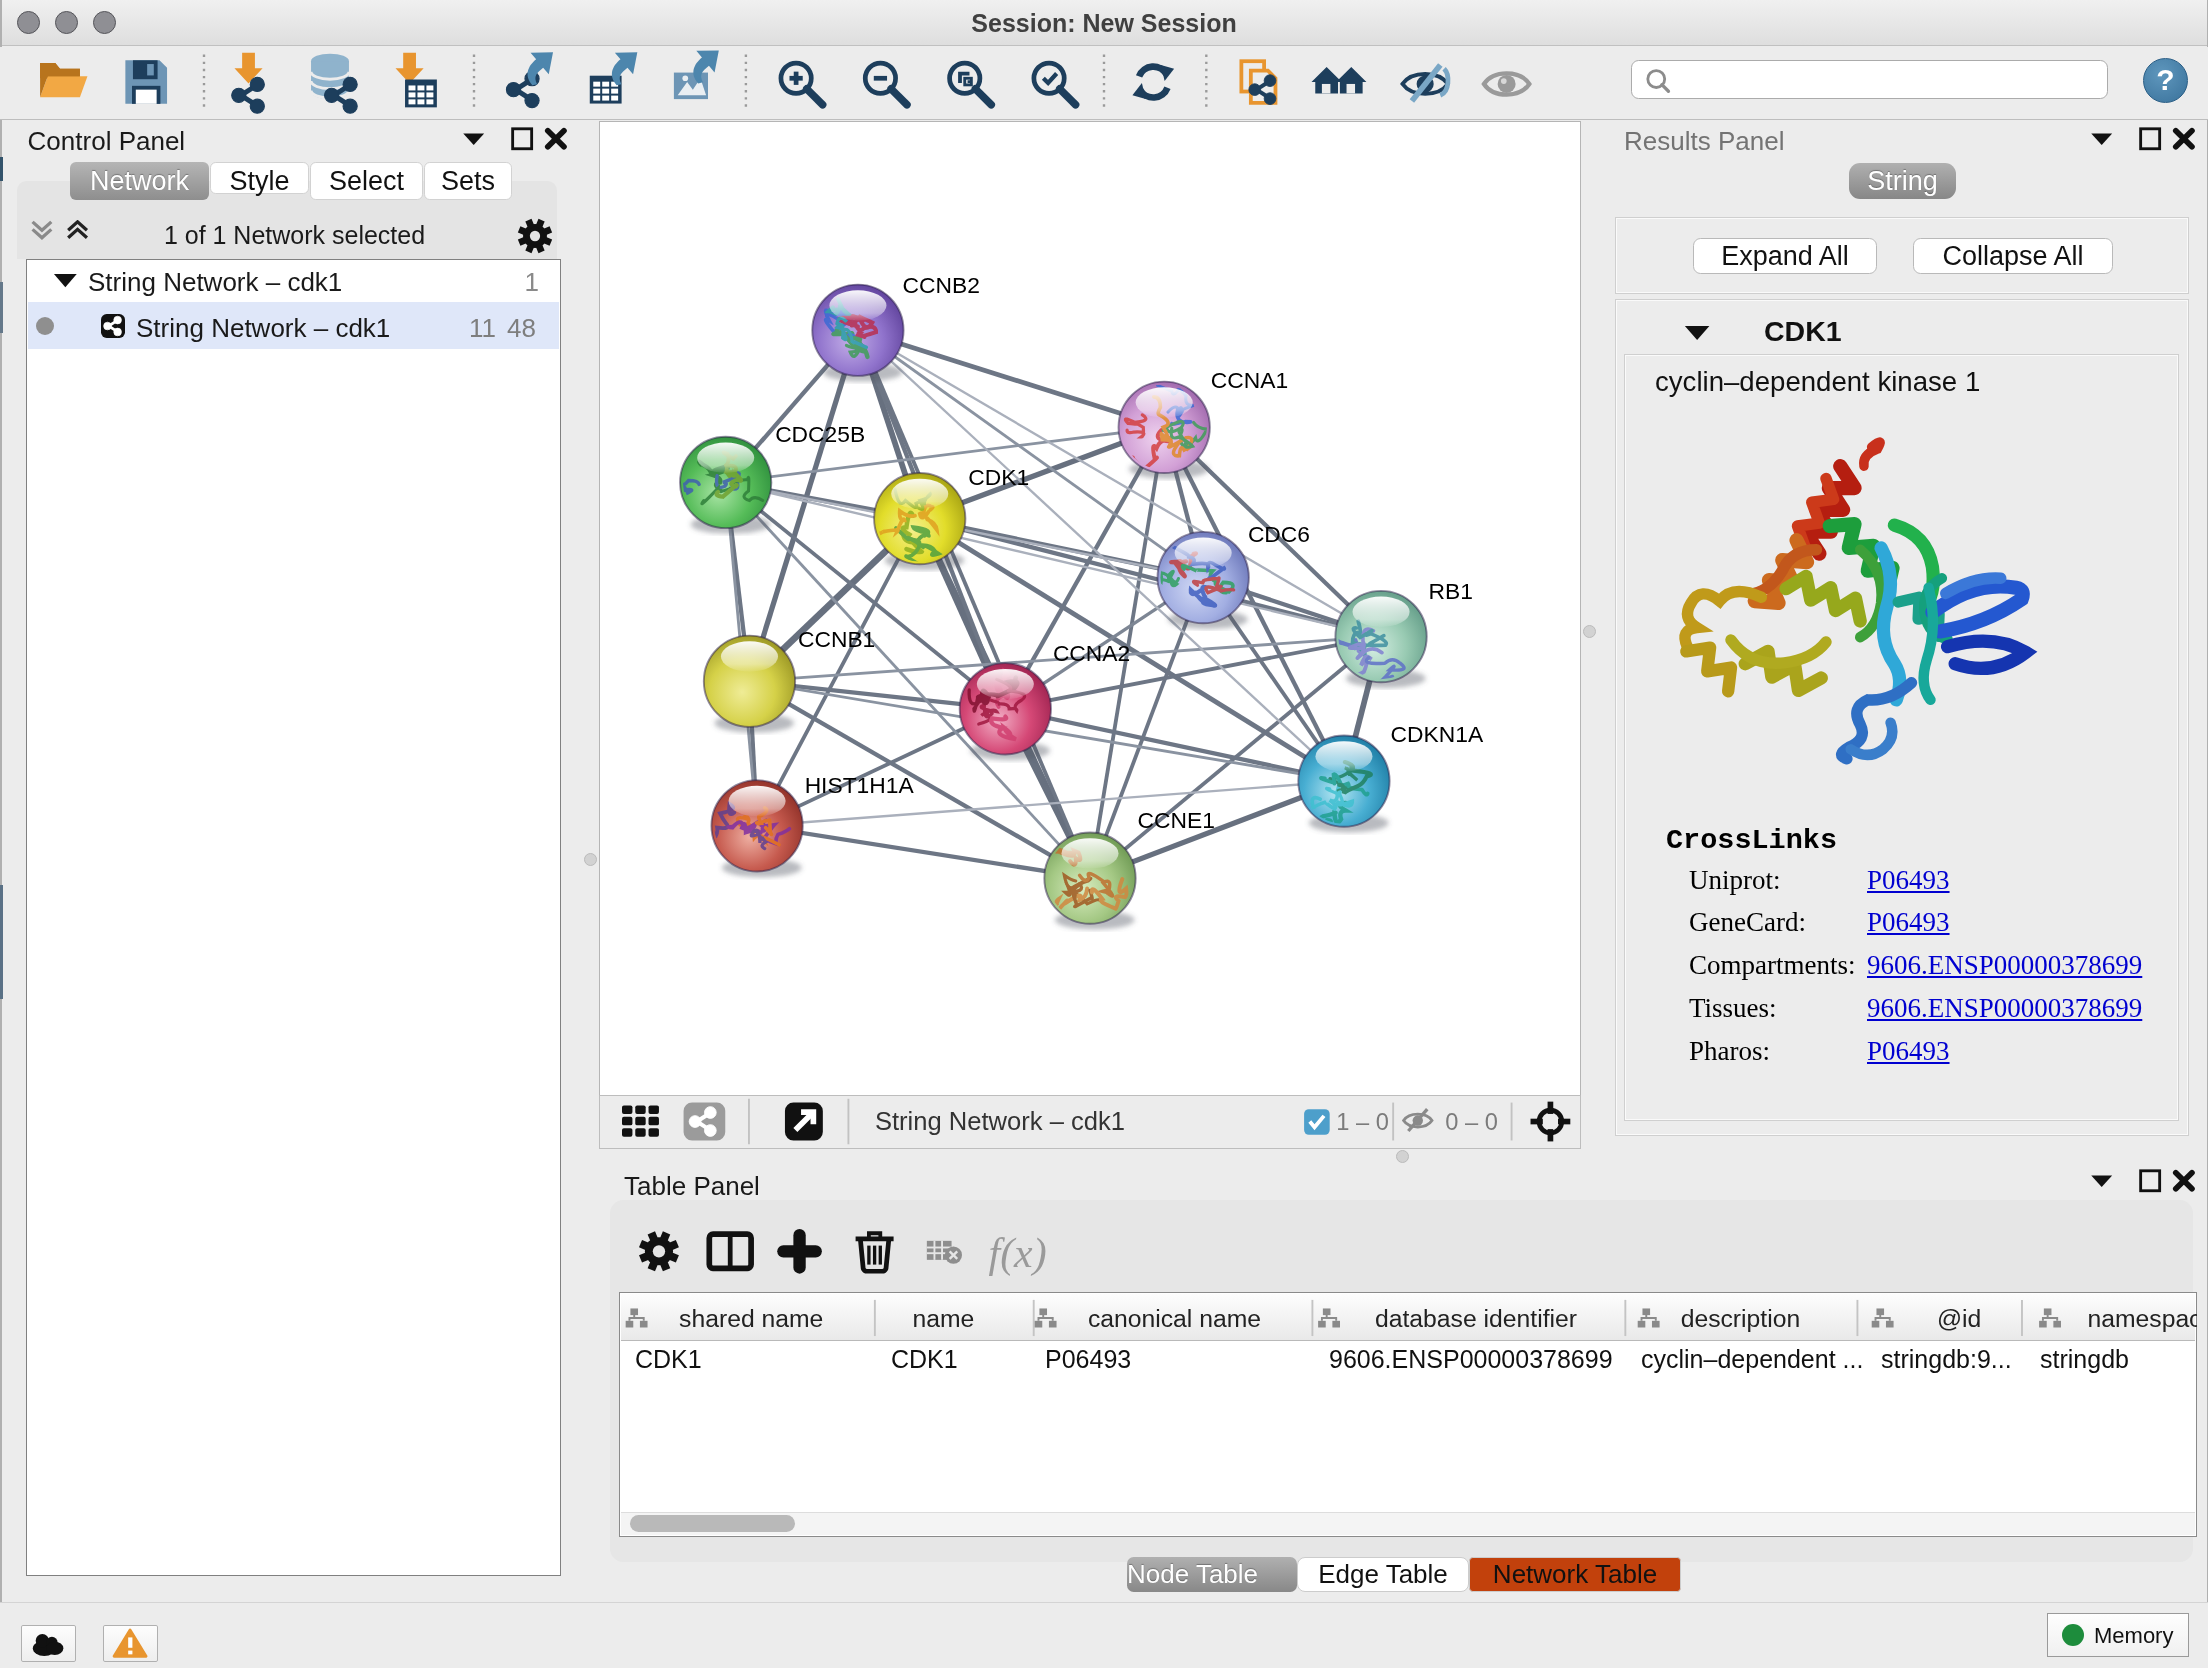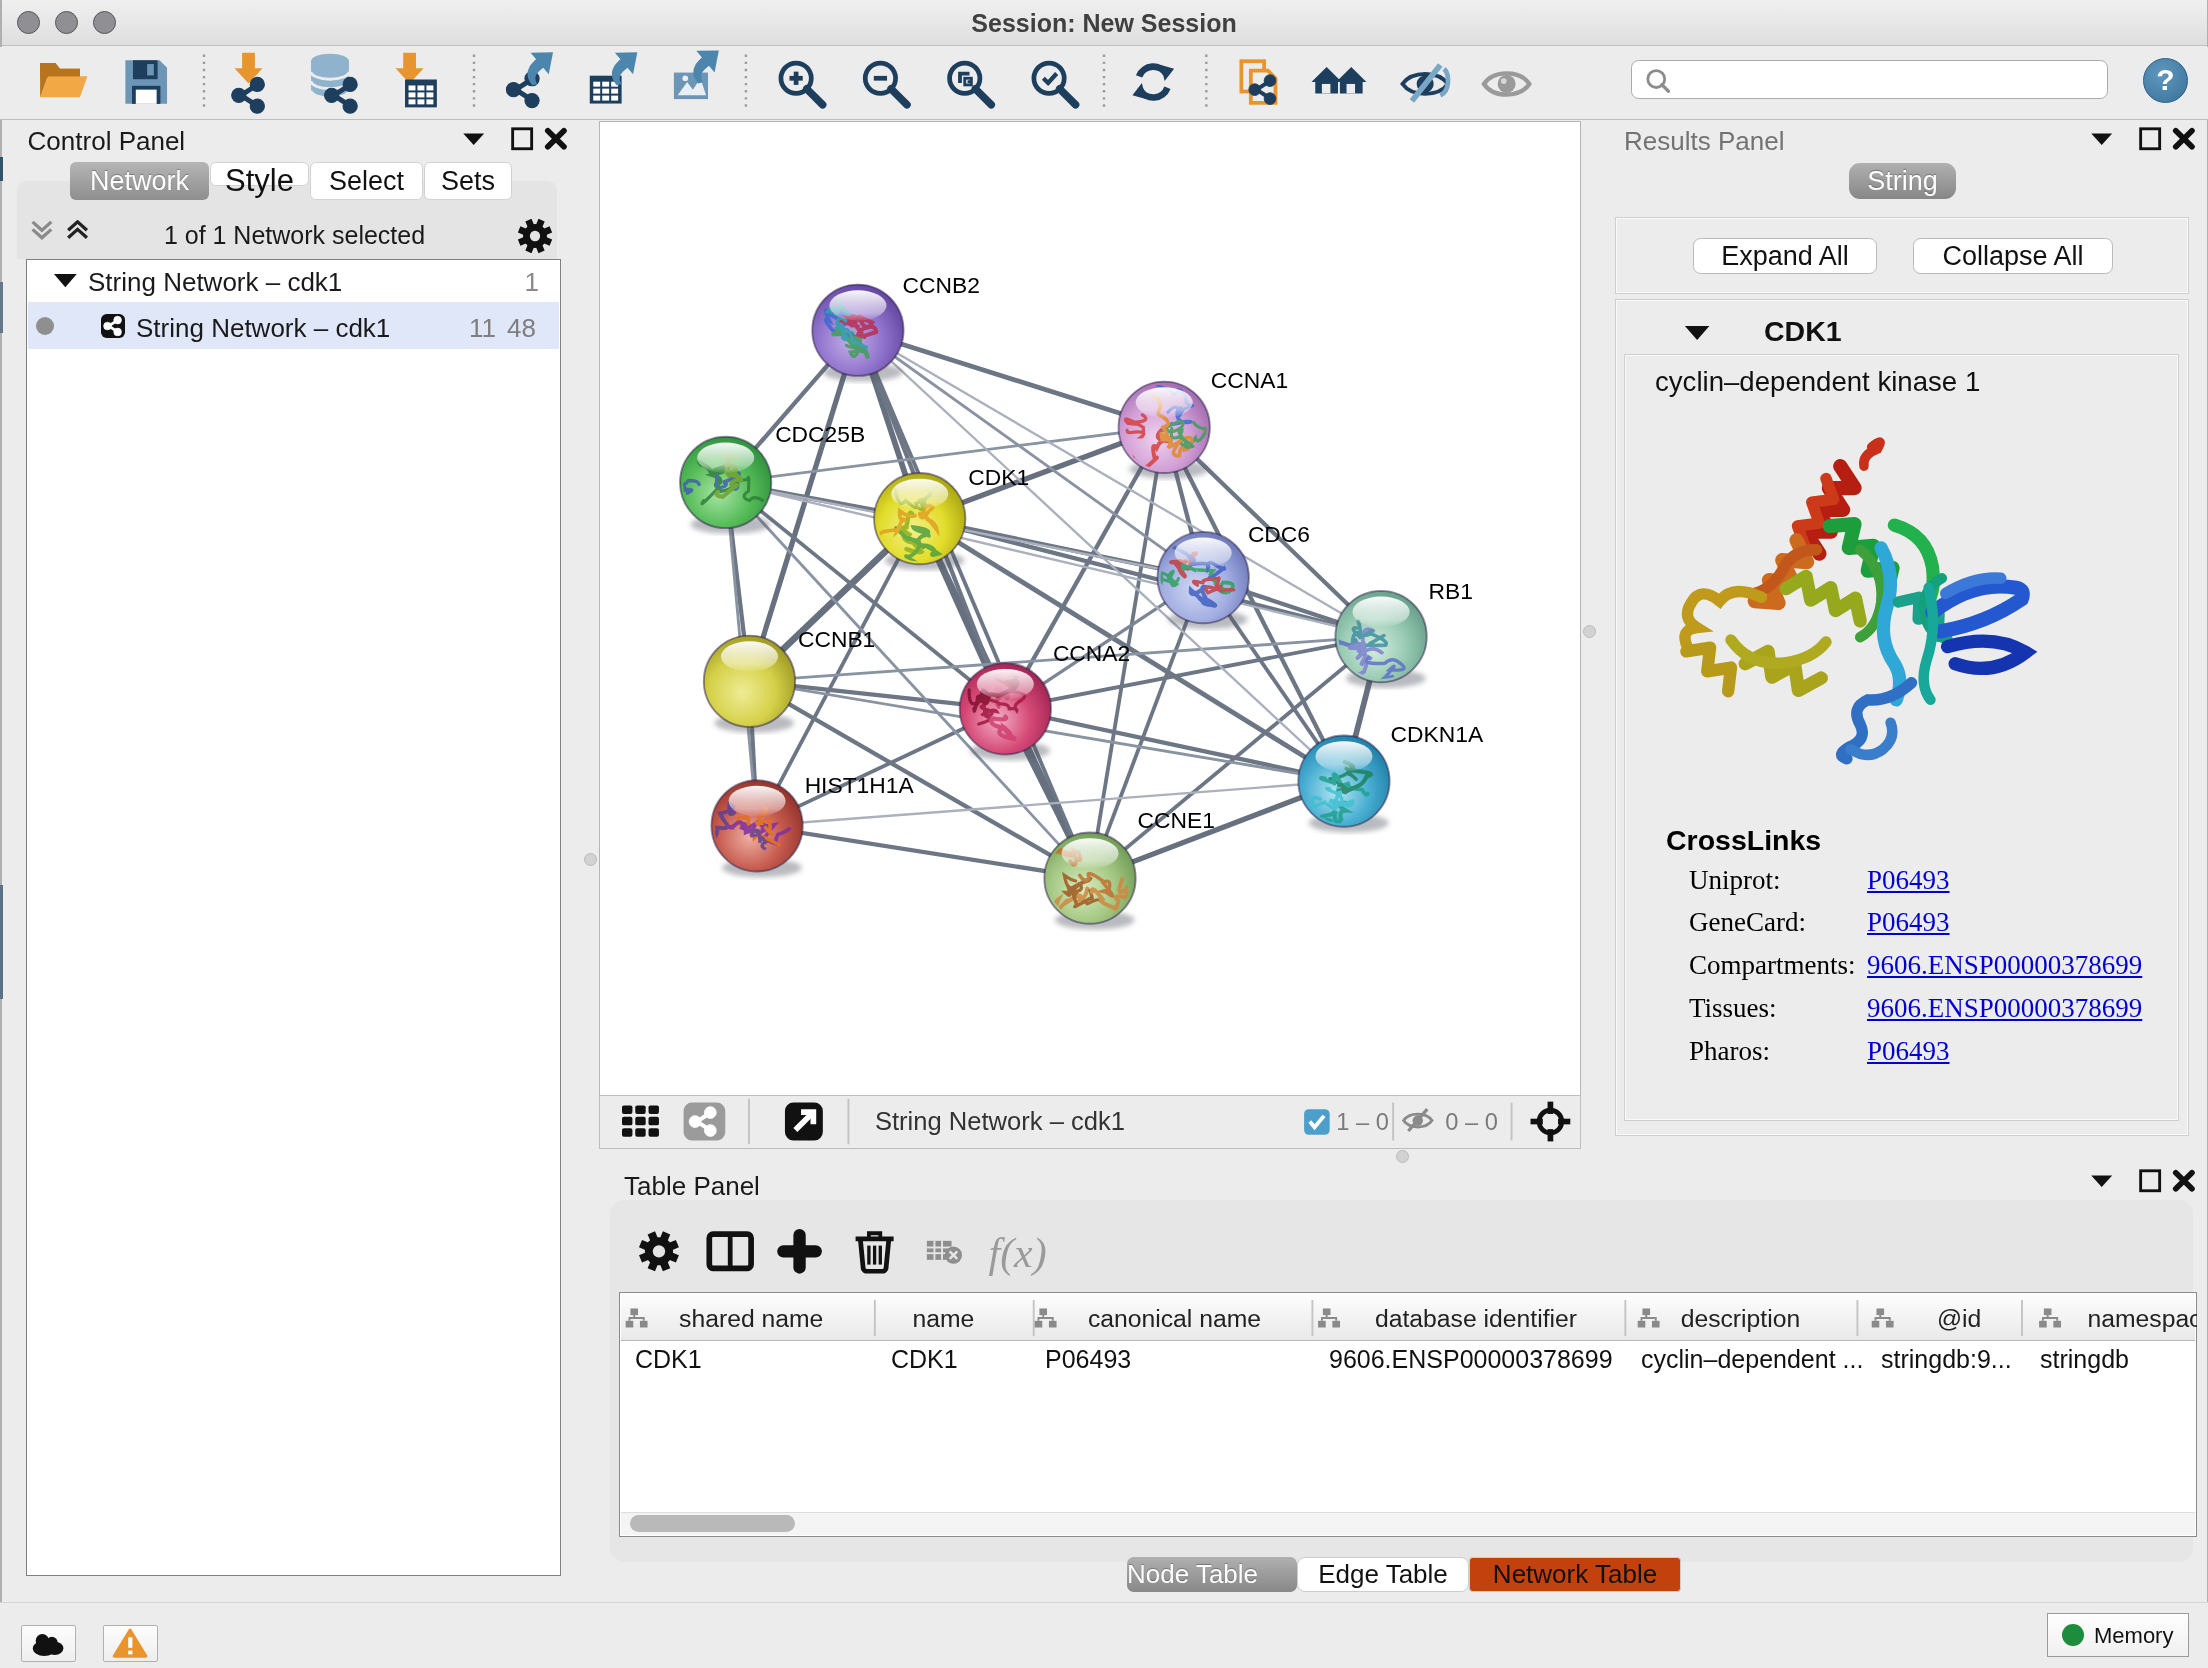--- a/index.html
+++ b/index.html
@@ -206,21 +206,21 @@
 <svg style="position:absolute;left:463px;top:125px" width="105" height="28.5" viewBox="0 0 110 30">
     <path d="M0,9 L22,9 L11,21 Z" fill="#111"></path>
     <rect x="52" y="4" width="20" height="21" fill="none" stroke="#111" stroke-width="3"></rect>
     <g stroke="#111" stroke-width="6" stroke-linecap="round">
       <line x1="89" y1="6" x2="106" y2="23"></line>
       <line x1="106" y1="6" x2="89" y2="23"></line>
     </g>
   </svg>
 <div class="abs" style="left:17px;top:181px;width:540px;height:78px;background:#e4e4e4;border-radius:9.5px 9.5px 0 0"></div>
 <div class="abs" style="left:70px;top:162px;width:139px;height:38px;border-radius:6px;background:linear-gradient(180deg,#b5b5b5,#8e8e8e);color:#fff;font-size:27px;text-align:center;line-height:38px;text-shadow:0 -1px 1px rgba(0,0,0,.3)">Network</div>
-<div class="abs" style="left:210px;top:162px;width:99px;height:24px;background:#fff;border:1px solid #d2d2d2;border-radius:5.7px;color:#111;font-size:31px;text-align:center;line-height:36px">Style</div>
+<div class="abs" style="left:210px;top:162px;width:99px;height:32px;background:#fff;border:1px solid #d2d2d2;border-radius:5.7px;color:#111;font-size:27px;text-align:center;line-height:36px">Style</div>
 <div class="abs" style="left:310px;top:162px;width:113px;height:38px;background:#fff;border:1px solid #d2d2d2;border-radius:5.7px;color:#111;font-size:27px;text-align:center;line-height:36px">Select</div>
 <div class="abs" style="left:424px;top:162px;width:88px;height:38px;background:#fff;border:1px solid #d2d2d2;border-radius:5.7px;color:#111;font-size:27px;text-align:center;line-height:36px">Sets</div>
 <svg style="position:absolute;left:30px;top:220px" width="67" height="30" viewBox="0 0 70 32">
     <g fill="none" stroke="#8a8a8a" stroke-width="3.5">
       <path d="M2,2 L12,11 L22,2"></path>
       <path d="M2,10 L12,19 L22,10"></path>
     </g>
     <g fill="none" stroke="#222" stroke-width="3.5">
       <path d="M40,11 L50,2 L60,11"></path>
       <path d="M40,19 L50,10 L60,19"></path>
@@ -628,21 +628,21 @@
       <path d="M236,185 L258,180 L257,203 L279,198 L278,221" stroke="#1ba08a" stroke-width="12" fill="none" stroke-linejoin="round" stroke-linecap="round"></path>
       <path d="M282,160 q-22,12 -18,38 q4,22 24,26" stroke="#15a07c" stroke-width="11"></path>
       <path d="M272,196 q44,-34 88,-26 q10,2 6,12 q-38,26 -86,34" stroke="#2458d0" stroke-width="15"></path>
       <path d="M288,232 q48,-14 82,6 q-34,26 -74,12" stroke="#1535b0" stroke-width="14"></path>
       <path d="M286,176 q30,-18 58,-16" stroke="#3b78d8" stroke-width="12"></path>
       <path d="M268,170 q10,40 -2,76 q-8,26 4,42" stroke="#18a89a" stroke-width="11"></path>
       <path d="M250,270 q-22,20 -46,18 q-18,8 -8,26 q8,16 -12,24 q-14,8 -2,12" stroke="#2f6fc4" stroke-width="12"></path>
       <path d="M186,340 q18,12 34,0 q14,-12 8,-28" stroke="#3a7ecb" stroke-width="11"></path>
     </g>
   </svg>
-<div class="abs" style="left:1666px;top:824px;font-family:Liberation Sans, sans-serif;font-size:28.5px;font-weight:bold;color:#000">CrossLinks</div>
+<div class="abs" style="left:1666px;top:824px;font-family:Liberation Mono, monospace;font-size:28.5px;font-weight:bold;color:#000">CrossLinks</div>
 <div class="abs" style="left:1689px;top:865px;font-family:'Liberation Serif',serif;font-size:27px;color:#000">Uniprot:</div>
 <div class="abs" style="left:1867px;top:865px;font-family:'Liberation Serif',serif;font-size:27px;color:#0000d0;text-decoration:underline">P06493</div>
 <div class="abs" style="left:1689px;top:907px;font-family:'Liberation Serif',serif;font-size:27px;color:#000">GeneCard:</div>
 <div class="abs" style="left:1867px;top:907px;font-family:'Liberation Serif',serif;font-size:27px;color:#0000d0;text-decoration:underline">P06493</div>
 <div class="abs" style="left:1689px;top:950px;font-family:'Liberation Serif',serif;font-size:27px;color:#000">Compartments:</div>
 <div class="abs" style="left:1867px;top:950px;font-family:'Liberation Serif',serif;font-size:27px;color:#0000d0;text-decoration:underline">9606.ENSP00000378699</div>
 <div class="abs" style="left:1689px;top:993px;font-family:'Liberation Serif',serif;font-size:27px;color:#000">Tissues:</div>
 <div class="abs" style="left:1867px;top:993px;font-family:'Liberation Serif',serif;font-size:27px;color:#0000d0;text-decoration:underline">9606.ENSP00000378699</div>
 <div class="abs" style="left:1689px;top:1036px;font-family:'Liberation Serif',serif;font-size:27px;color:#000">Pharos:</div>
 <div class="abs" style="left:1867px;top:1036px;font-family:'Liberation Serif',serif;font-size:27px;color:#0000d0;text-decoration:underline">P06493</div>

